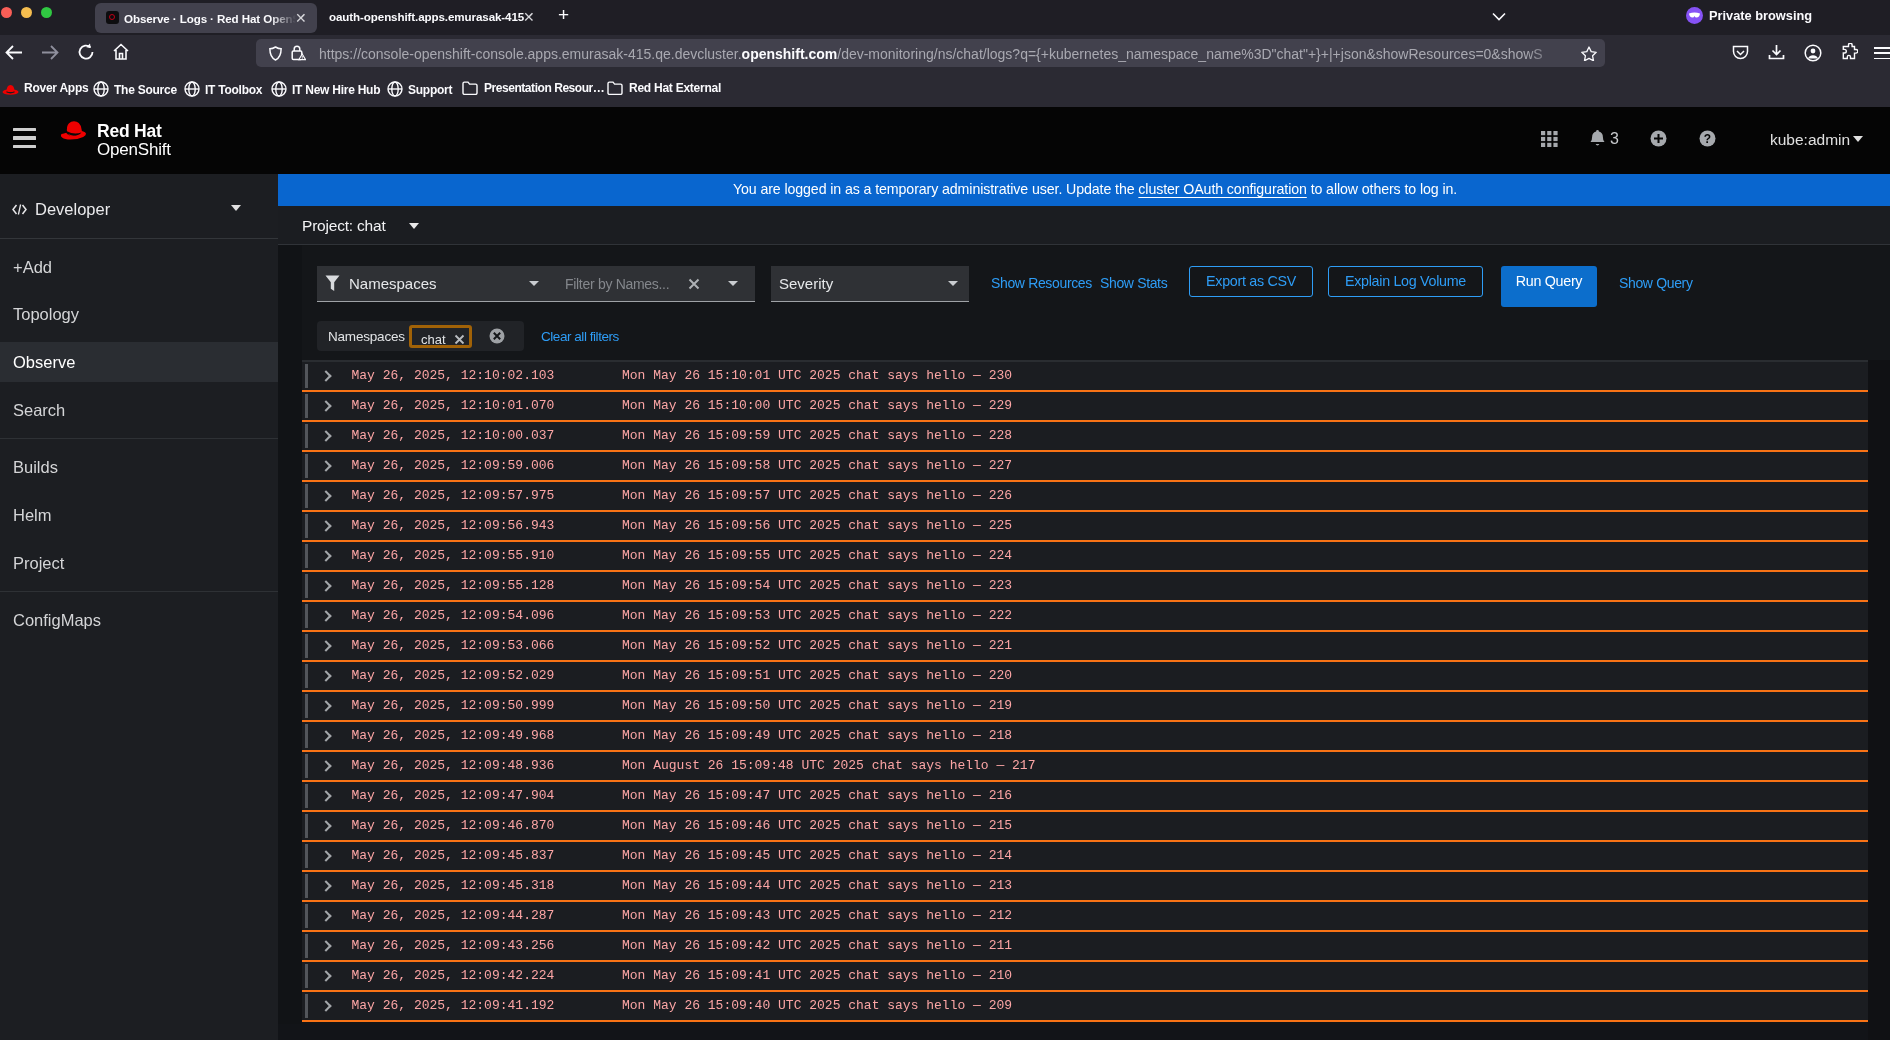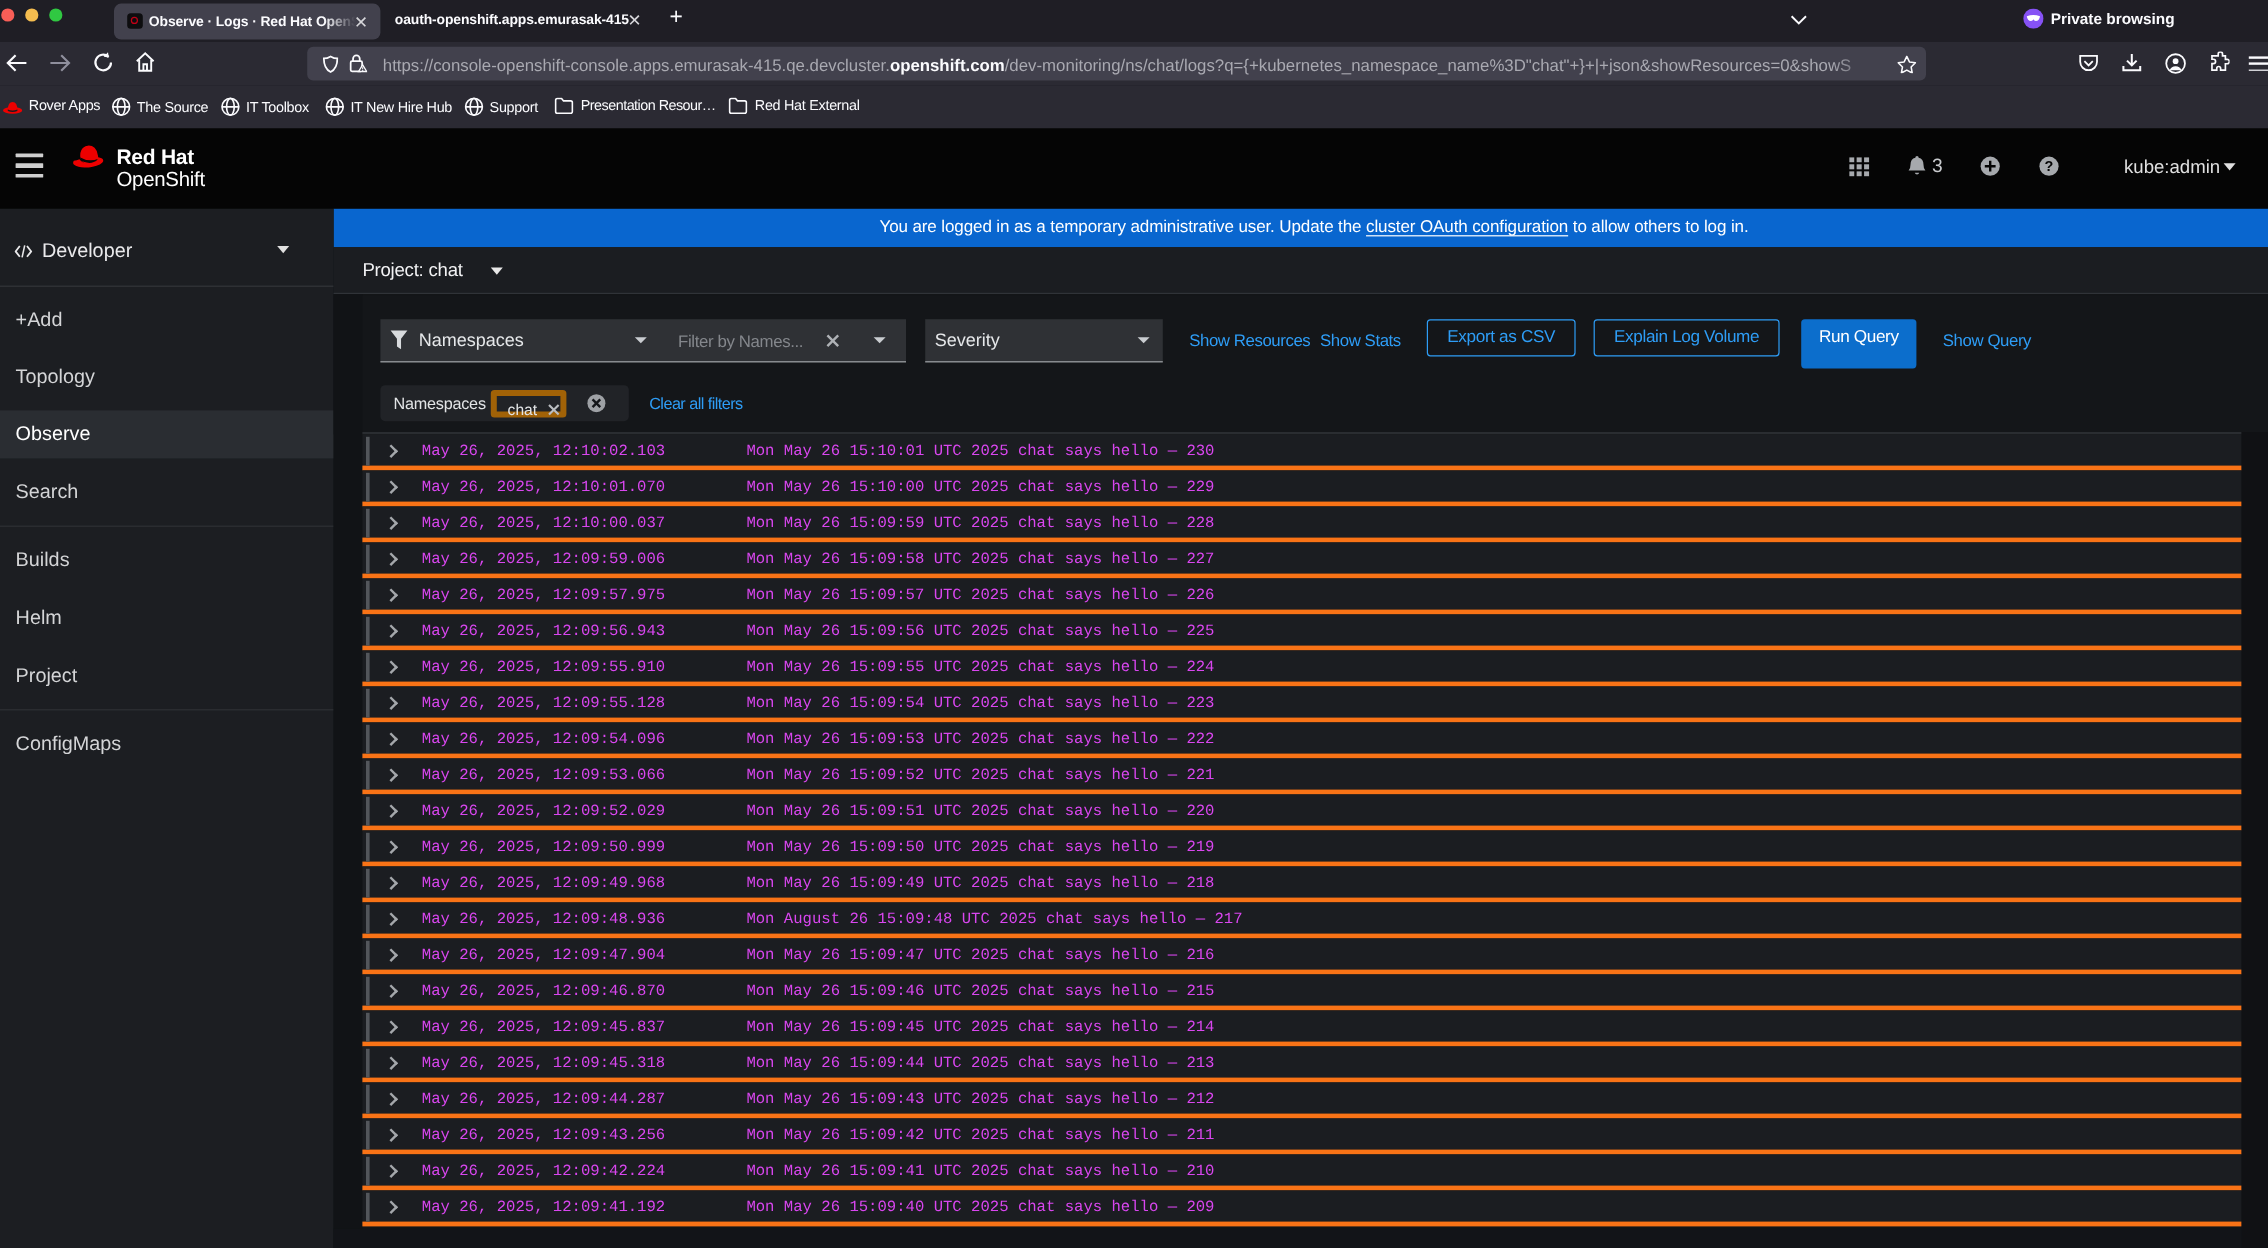--- a/index.html
+++ b/index.html
@@ -15,21 +15,21 @@
   #activetab .fav{position:absolute;left:11px;top:8px;width:13px;height:13px;border-radius:3px;background:#0d0d0f;}
   #activetab .fav s{position:absolute;left:2.5px;top:2.5px;width:6px;height:6px;border:1.6px solid #c10016;border-radius:50%;display:block;}
   #activetab .t{position:absolute;left:29px;top:8.5px;width:172px;font-size:11.6px;letter-spacing:-0.1px;font-weight:700;white-space:nowrap;overflow:hidden;-webkit-mask-image:linear-gradient(90deg,#000 85%,transparent);}
   .tabx{color:#d7d7db;font-size:13px;font-weight:400;}
   #tab2{left:329px;top:10px;color:#fbfbfe;font-size:11.6px;letter-spacing:-0.1px;font-weight:700;}
   #navbar{left:0;top:35px;width:1890px;height:36px;background:#2b2a33;}
   #urlfield{left:256px;top:4px;width:1349px;height:28px;background:#42414d;border-radius:5px;}
   #urltext{left:319px;top:11px;width:1245px;height:17px;font-size:14px;color:#a9a9b1;white-space:nowrap;overflow:hidden;-webkit-mask-image:linear-gradient(90deg,#000 97%,transparent);}
   #urltext b{color:#fbfbfe;font-weight:700;}
   #bookbar{left:0;top:71px;width:1890px;height:36px;background:#2b2a33;}
-  .bm{top:10px;color:#fbfbfe;font-size:12px;font-weight:400;letter-spacing:-0.25px;white-space:nowrap;}
+  .bm{top:10px;color:#fbfbfe;font-size:12px;font-weight:700;letter-spacing:-0.25px;white-space:nowrap;}
   .bm svg{vertical-align:-3px;margin-right:5px;}
   #privbadge{left:1686px;top:7px;color:#fbfbfe;font-size:12.8px;font-weight:700;}
   
   #masthead{left:0;top:107px;width:1890px;height:67px;background:#050505;}
   #burger{left:13px;top:21px;width:23px;}
   #burger div{height:3.4px;background:#cfcfcf;margin-bottom:5px;border-radius:0.5px;}
   #rhlogo{left:60px;top:11px;}
   #logotext{left:97px;top:16px;color:#fff;font-size:17px;line-height:17.5px;letter-spacing:-0.2px;}
   #logotext b{font-size:17.5px;}
   .mastico{top:23px;}
@@ -56,26 +56,26 @@
   #nsgroup .ftxt{position:absolute;left:32px;top:9px;font-size:15px;color:#e6e8ea;}
   #nsgroup .ph{position:absolute;left:248px;top:9.5px;font-size:14px;color:#84878c;letter-spacing:-0.3px;}
   #sevbox{left:493px;width:198px;}
   #sevbox .ftxt{position:absolute;left:8px;top:9px;font-size:15px;color:#e6e8ea;}
   .tcaret{position:absolute;width:0;height:0;border-left:5px solid transparent;border-right:5px solid transparent;border-top:5.5px solid #c9ccd0;}
   .tlink{position:absolute;top:29px;font-size:14px;color:#2e9df6;white-space:nowrap;letter-spacing:-0.35px;}
   .obtn{position:absolute;top:20px;height:31px;border:1px solid #2e9df6;border-radius:3px;color:#2e9df6;font-size:14.3px;text-align:center;letter-spacing:-0.3px;}
   #runq{position:absolute;left:1223px;top:20px;width:96px;height:41px;background:#0c6ecc;border-radius:3px;color:#fff;font-size:14.3px;text-align:center;line-height:31px;letter-spacing:-0.3px;}
   #chipgroup{left:39px;top:75px;position:absolute;width:207px;height:30px;background:#212327;border-radius:4px;}
   #chipgroup .glbl{position:absolute;left:11px;top:7.5px;font-size:13.5px;letter-spacing:-0.2px;color:#e2e4e6;}
-  #chip{position:absolute;left:92px;top:3.5px;width:63px;height:23px;border:5px solid #a16207;border-radius:3px;}
+  #chip{position:absolute;left:92px;top:3.5px;width:63px;height:23px;border:3px solid #a16207;border-radius:3px;}
   #chip span{position:absolute;left:9px;top:4px;font-size:13px;color:#e2e4e6;}
   
   #loglist{left:302px;top:360px;width:1566px;}
   #loglist .tb{height:2px;background:#2a2d31;}
-  .lrow{height:30px;background:#1b1d21;border-bottom:4px solid #f97316;position:relative;font-family:"Liberation Mono",monospace;font-size:13px;color:#d946ef;}
+  .lrow{height:30px;background:#1b1d21;border-bottom:2px solid #f97316;position:relative;font-family:"Liberation Mono",monospace;font-size:13px;color:#fca5a5;}
   .lrow .bar{position:absolute;left:2.5px;top:2px;width:3px;height:24px;background:#53565b;}
   .lrow .ch{position:absolute;left:19.5px;top:9.5px;width:8px;height:8px;border-top:2.6px solid #a4a7ab;border-right:2.6px solid #a4a7ab;transform:rotate(45deg);}
   .lrow .ts{position:absolute;left:49.5px;top:6px;}
   .lrow .msg{position:absolute;left:320px;top:6px;}
   #rgut{left:1868px;top:360px;width:22px;height:680px;background:#101114;}
   svg{display:block;}
   .iabs{position:absolute;}
 </style></head>
 <body>
 

